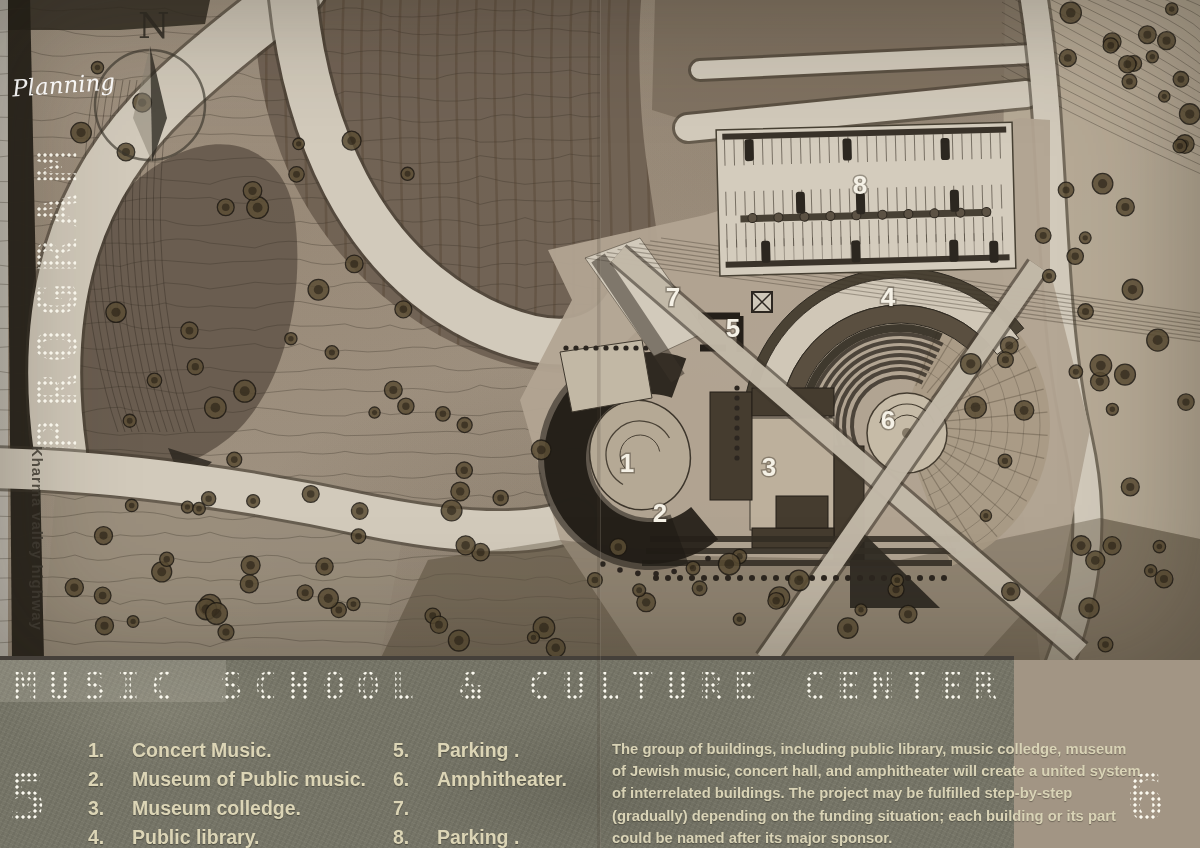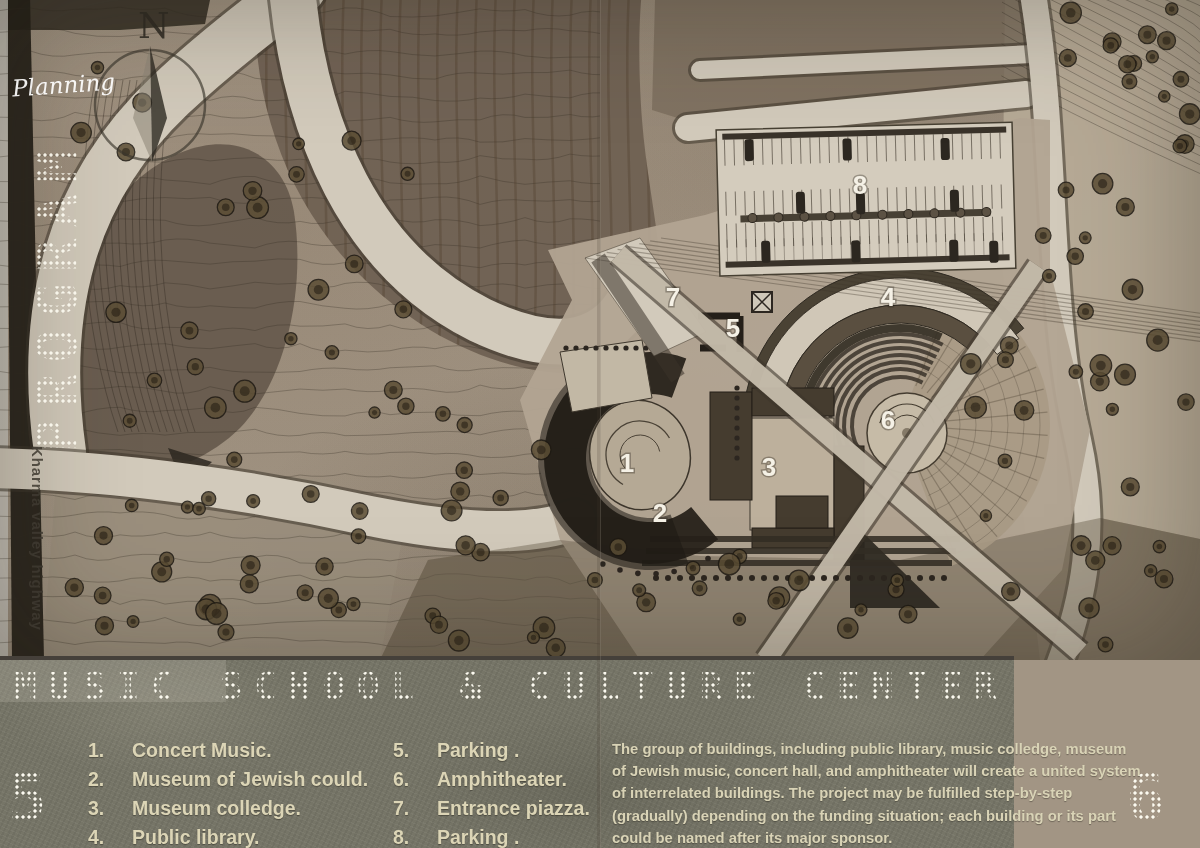--- a/index.html
+++ b/index.html
@@ -767,21 +767,21 @@
     <div class="titlebar-overlay"></div>
     <div class="board-title dotmatrix">MUSIC SCHOOL &amp; CULTURE CENTER</div>
     <div class="legend">
       <div class="legend-col c1" id="legend-col-1">
           <div class="legend-row">
             <span class="legend-num">1.</span>
             <span>Concert Music.</span>
           </div>
           <div class="legend-row">
             <span class="legend-num">2.</span>
-            <span>Museum of Jewish could.</span>
+            <span>Museum of Public music.</span>
           </div>
           <div class="legend-row">
             <span class="legend-num">3.</span>
             <span>Museum colledge.</span>
           </div>
           <div class="legend-row">
             <span class="legend-num">4.</span>
             <span>Public library.</span>
           </div>
         </div>
@@ -789,21 +789,20 @@
           <div class="legend-row">
             <span class="legend-num">5.</span>
             <span>Parking .</span>
           </div>
           <div class="legend-row">
             <span class="legend-num">6.</span>
             <span>Amphitheater.</span>
           </div>
           <div class="legend-row">
             <span class="legend-num">7.</span>
-            <span>Entrance piazza.</span>
           </div>
           <div class="legend-row">
             <span class="legend-num">8.</span>
             <span>Parking .</span>
           </div>
         </div>
     </div>
     <div class="description">The group of buildings, including public library, music colledge, museum of Jewish  music, concert hall, and amphitheater will create a united system of interrelated  buildings. The project may be fulfilled step-by-step (gradually) depending on the  funding situation; each building or its part could be named after its major sponsor.</div>
     <div class="page-num left dotmatrix">5</div>
     <div class="page-num right dotmatrix">6</div>

